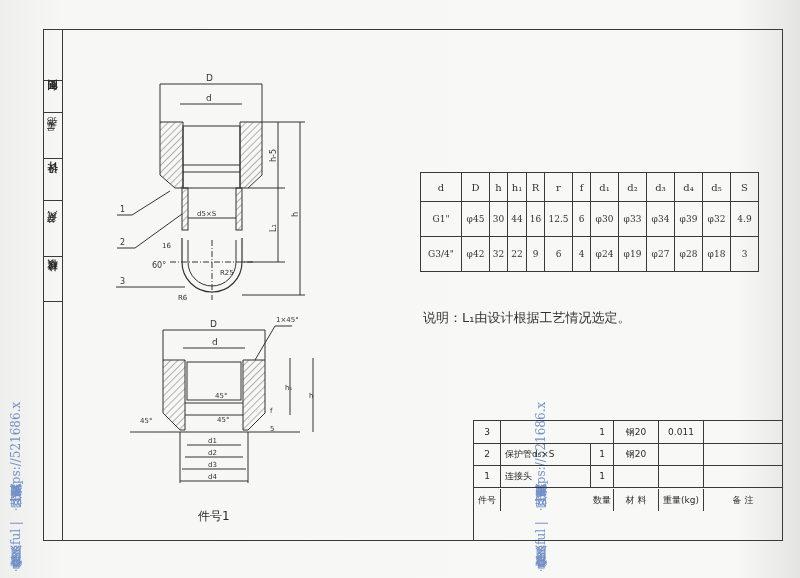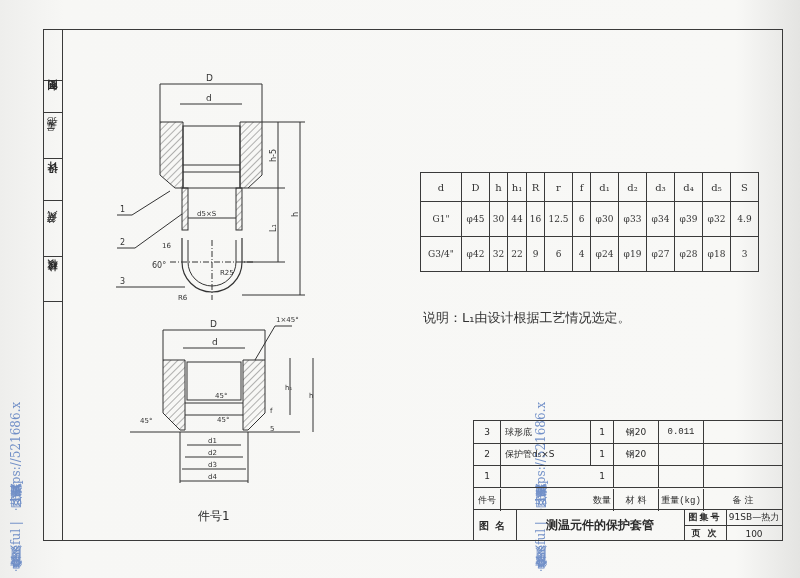--- a/index.html
+++ b/index.html
@@ -20,21 +20,21 @@
   table.params tr:first-child td{height:28px;font-size:10px;}
   .note{position:absolute;left:423px;top:309px;font-size:13px;color:#333;}
   
   .bom{position:absolute;left:473px;top:420px;width:310px;height:121px;border-left:1.5px solid #3a3a3a;border-top:1.5px solid #3a3a3a;box-sizing:border-box;}
   .bom-row{position:absolute;left:0;width:308px;height:22px;border-bottom:1px solid #3a3a3a;font-size:9px;}
   .bom-row div{position:absolute;top:0;height:22px;display:flex;align-items:center;border-right:1px solid #3a3a3a;box-sizing:border-box;padding-left:4px;}
   .c-no{left:0;width:27px;justify-content:center;padding-left:0!important;}
   .c-name{left:27px;width:90px;}
   .c-qty{left:117px;width:23px;justify-content:center;padding-left:0!important;}
   .c-mat{left:140px;width:45px;justify-content:center;padding-left:0!important;text-align:center;}
-  .c-wt{left:185px;width:45px;justify-content:center;padding-left:0!important;font-family:Liberation Mono, monospace;}
+  .c-wt{left:185px;width:45px;justify-content:center;padding-left:0!important;}
   .c-rem{left:230px;width:78px;justify-content:center;padding-left:0!important;border-right:none!important;}
   .title-blk{position:absolute;left:0;top:88px;width:308px;height:33px;border-top:1.5px solid #3a3a3a;box-sizing:border-box;}
   .tb-label{position:absolute;left:0;top:0;width:42px;height:31px;border-right:1px solid #3a3a3a;display:flex;align-items:center;justify-content:center;font-weight:bold;font-size:10px;letter-spacing:6px;}
   .tb-title{position:absolute;left:42px;top:0;width:168px;height:31px;border-right:1px solid #3a3a3a;display:flex;align-items:center;justify-content:center;font-size:12px;font-weight:bold;}
   .tb-k{position:absolute;left:210px;width:42px;height:15px;border-right:1px solid #3a3a3a;display:flex;align-items:center;justify-content:center;font-size:9px;font-weight:bold;letter-spacing:2px;}
   .tb-v{position:absolute;left:252px;width:56px;height:15px;display:flex;align-items:center;justify-content:center;font-size:9px;}
   .tb-sep{position:absolute;left:210px;top:15px;width:98px;border-top:1px solid #3a3a3a;}
   .part-label{position:absolute;left:198px;top:508px;font-size:12px;}
   svg.drw{position:absolute;left:0;top:0;}
 </style>
@@ -207,50 +207,41 @@
     <td>3</td>
   </tr>
 </tbody>
   </table>
 
 <div class="note">说明：L₁由设计根据工艺情况选定。</div>
 
 <div class="bom">
   <div class="bom-row" style="top:0">
     <div class="c-no">3</div>
-    <div class="c-name">球形底</div>
     <div class="c-qty">1</div>
     <div class="c-mat">钢20</div>
     <div class="c-wt">0.011</div>
     <div class="c-rem"></div>
   </div>
   <div class="bom-row" style="top:22px">
     <div class="c-no">2</div>
     <div class="c-name">保护管d₅×S</div>
     <div class="c-qty">1</div>
     <div class="c-mat">钢20</div>
     <div class="c-wt"></div>
     <div class="c-rem"></div>
   </div>
   <div class="bom-row" style="top:44px">
     <div class="c-no">1</div>
+    <div class="c-name">连接头</div>
     <div class="c-qty">1</div>
     <div class="c-mat"></div>
     <div class="c-wt"></div>
     <div class="c-rem"></div>
   </div>
   <div class="bom-row" style="top:68px;border-bottom:none;">
     <div class="c-no">件号</div>
     <div class="c-qty">数量</div>
     <div class="c-mat">材 料</div>
     <div class="c-wt">重量(kg)</div>
     <div class="c-rem">备 注</div>
   </div>
-  <div class="title-blk">
-    <div class="tb-label">图名</div>
-    <div class="tb-title">测温元件的保护套管</div>
-    <div class="tb-k" style="top:0">图集号</div>
-    <div class="tb-v" style="top:0">91SB—热力</div>
-    <div class="tb-sep"></div>
-    <div class="tb-k" style="top:16px">页 次</div>
-    <div class="tb-v" style="top:16px">100</div>
-  </div>
 </div>
 
 </body></html>

